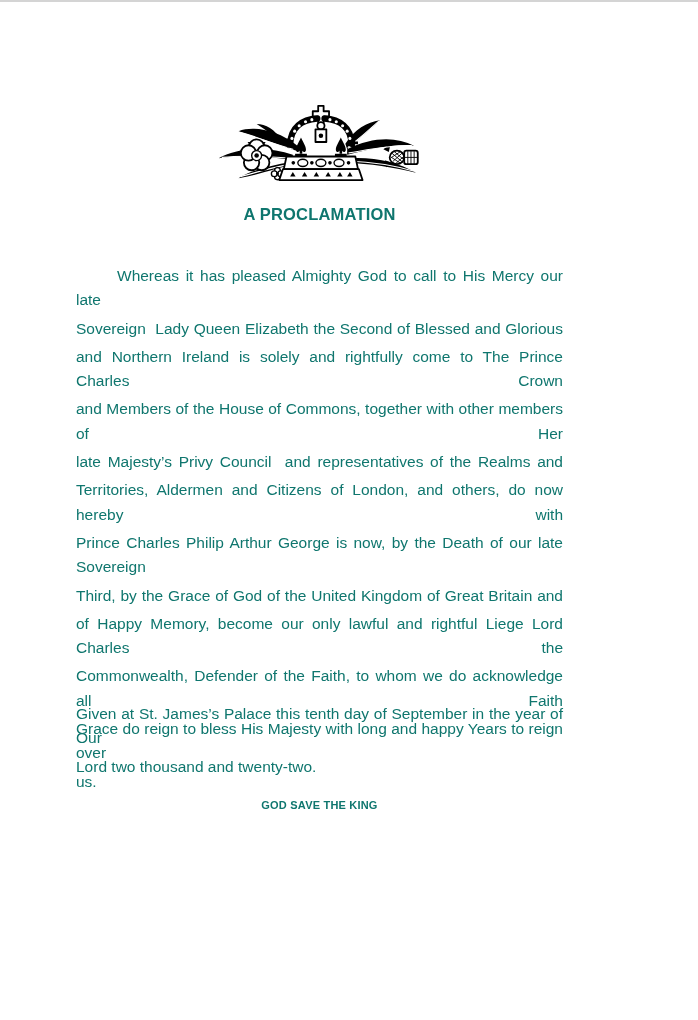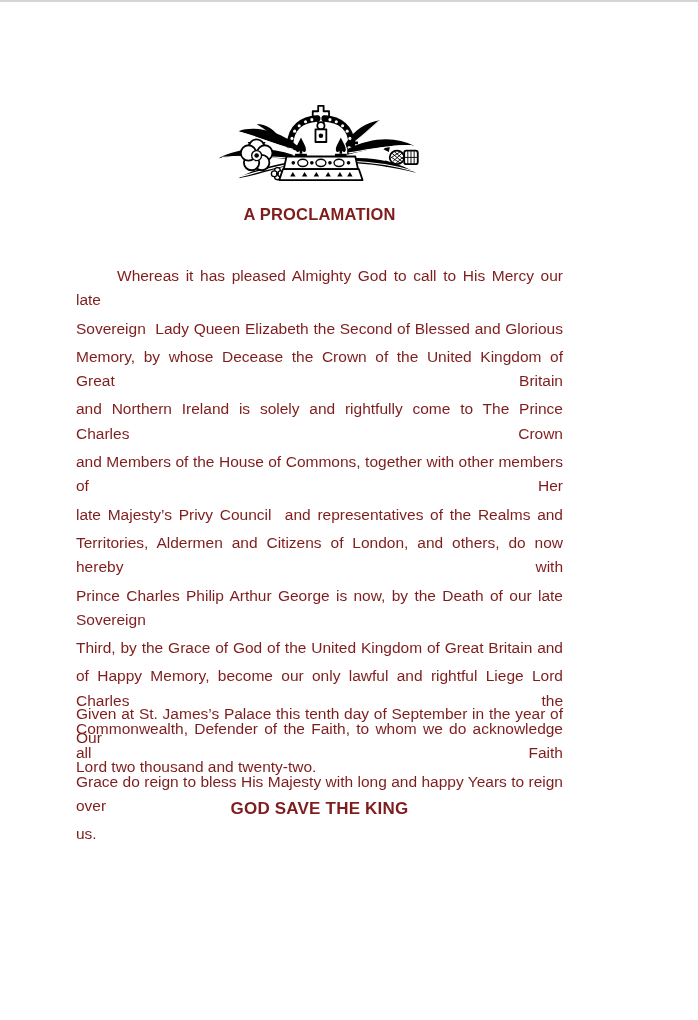--- a/index.html
+++ b/index.html
@@ -3,21 +3,21 @@
 <meta charset="utf-8">
 <style>
   html, body { margin: 0; padding: 0; background: #ffffff; }
   .page {
     position: relative;
     width: 698px;
     height: 1020px;
     background: #ffffff;
     overflow: hidden;
     font-family: "Liberation Sans", "DejaVu Sans", sans-serif;
-    color: #7f1d1d;
+    color: #0f766e;
   }
   .page-top-edge {
     position: absolute;
     top: 0; left: 0;
     width: 100%; height: 2px;
     background: #d4d4d4;
   }
   .content {
     position: absolute;
     left: 72px;
@@ -56,21 +56,21 @@
   }
   .line.plain { text-align-last: left; }
   .line.indent { text-indent: 41px; }
   .closing {
     position: absolute;
     top: 799px;
     left: 0;
     width: 100%;
     margin: 0;
     text-align: center;
-    font-size: 17px;
+    font-size: 11px;
     font-weight: bold;
     letter-spacing: 0.2px;
   }
   .emblem svg { display: block; width: 100%; height: 100%; }
 </style>
 </head>
 <body>
 
 <div class="page">
   <div class="page-top-edge"></div>
@@ -202,21 +202,20 @@
           </g>
         </g>
       </svg>
     </div>
 
     <h1 class="doc-title">A PROCLAMATION</h1>
 
     <div class="body-text">
       <p class="line indent">Whereas it has pleased Almighty God to call to His Mercy our late</p>
       <p class="line">Sovereign  Lady Queen Elizabeth the Second of Blessed and Glorious</p>
-      <p class="line">Memory, by whose Decease the Crown of the United Kingdom of Great Britain</p>
       <p class="line">and Northern Ireland is solely and rightfully come to The Prince Charles Crown</p>
       <p class="line">and Members of the House of Commons, together with other members of Her</p>
       <p class="line">late Majesty’s Privy Council  and representatives of the Realms and</p>
       <p class="line">Territories, Aldermen and Citizens of London, and others, do now hereby with</p>
       <p class="line">Prince Charles Philip Arthur George is now, by the Death of our late Sovereign</p>
       <p class="line">Third, by the Grace of God of the United Kingdom of Great Britain and</p>
       <p class="line">of Happy Memory, become our only lawful and rightful Liege Lord  Charles the</p>
       <p class="line">Commonwealth, Defender of the Faith, to whom we do acknowledge all Faith</p>
       <p class="line">Grace do reign to bless His Majesty with long and happy Years to reign over</p>
       <p class="line plain">us.</p>

